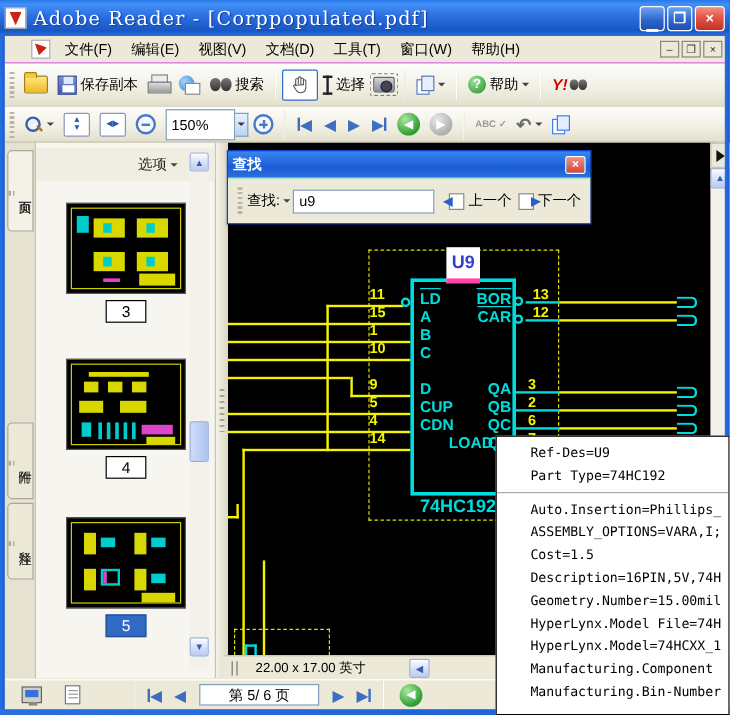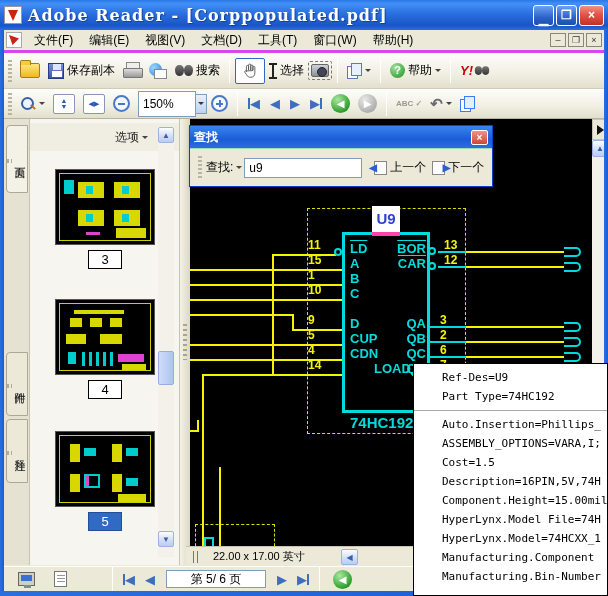--- a/index.html
+++ b/index.html
@@ -4,33 +4,33 @@
 <style>
   html,body{margin:0;padding:0;background:#000;}
   #win{position:relative;width:608px;height:596px;font-family:"Liberation Sans",sans-serif;
        background:#ece9d8;overflow:hidden;box-sizing:border-box;}
   *{box-sizing:border-box;}
 
   
   #titlebar{position:absolute;left:0;top:0;width:608px;height:30px;
     background:linear-gradient(180deg,#2a77e8 0%,#4190f7 12%,#2b6fe0 45%,#1856c4 85%,#2a6fe0 100%);
     display:flex;align-items:center;padding:0 4px;}
-  #title-text{color:#fff;font-family:"DejaVu Serif",serif;font-weight:bold;font-size:16px;
+  #title-text{color:#fff;font-family:"DejaVu Serif",serif;font-weight:normal;font-size:16px;
     letter-spacing:1px;margin-left:6px;white-space:nowrap;text-shadow:1px 1px 1px #1040a0;}
   .tb-btn{width:21px;height:21px;border-radius:3px;margin-left:2px;border:1px solid #fff;
     display:flex;align-items:center;justify-content:center;color:#fff;font-size:12px;font-weight:bold;}
   .tb-blue{background:linear-gradient(180deg,#6ba2f5,#2b63c9 60%,#1c4fb0);}
   .tb-red{background:linear-gradient(180deg,#f09286,#e25445 45%,#c13325);}
   .tb-btn .g{line-height:10px;}
   #pdficon{width:18px;height:18px;background:#fff;border:1px solid #999;position:relative;}
   #pdficon::before{content:"";position:absolute;left:3px;top:3px;width:10px;height:11px;background:#cc2211;
     clip-path:polygon(0 0,100% 0,50% 100%);} 
 
   #menubar{position:absolute;left:4px;top:30px;width:600px;height:23px;background:#ece9d8;
-    display:flex;align-items:center;border-bottom:3px solid #d946ef;}
+    display:flex;align-items:center;border-bottom:1px solid #d946ef;padding-left:20px;}
   .menu-item{padding:3px 8px;font-size:12px;color:#000;}
   #menu-pdficon{width:16px;height:16px;margin:0 4px 0 2px;background:#fff;border:1px solid #aaa;position:relative;}
   #menu-pdficon::before{content:"";position:absolute;left:2px;top:2px;width:10px;height:10px;background:#cc2211;
     clip-path:polygon(0 0,100% 35%,35% 100%);}
   .win-mini{width:16px;height:14px;border:1px solid #8a867a;background:#ece9d8;margin-left:2px;
     font-size:9px;line-height:12px;text-align:center;color:#333;}
 
   
   #toolbar1{position:absolute;left:4px;top:53px;width:600px;height:36px;
     background:linear-gradient(180deg,#fdfdfb,#f1efe2 60%,#e2dfcd);display:flex;align-items:center;border-bottom:1px solid #d0ccb8;}
@@ -560,21 +560,21 @@
   </div>
 
   <div id="tooltip">
     <div class="tline">Ref-Des=U9</div>
     <div class="tline">Part Type=74HC192</div>
     <div class="sep"></div>
     <div class="tline">Auto.Insertion=Phillips_</div>
     <div class="tline">ASSEMBLY_OPTIONS=VARA,I;</div>
     <div class="tline">Cost=1.5</div>
     <div class="tline">Description=16PIN,5V,74H</div>
-    <div class="tline">Component.Height=15.00mil</div>
+    <div class="tline">Geometry.Number=15.00mil</div>
     <div class="tline">HyperLynx.Model File=74H</div>
     <div class="tline">HyperLynx.Model=74HCXX_1</div>
     <div class="tline">Manufacturing.Component</div>
     <div class="tline">Manufacturing.Bin-Number</div>
   </div>
 
   <div class="wborder" style="left:0;top:30px;width:4px;height:566px;"></div>
   <div class="wborder" style="left:604px;top:30px;width:4px;height:566px;"></div>
   <div class="wborder" style="left:0;top:591px;width:608px;height:5px;"></div>
 </div>

